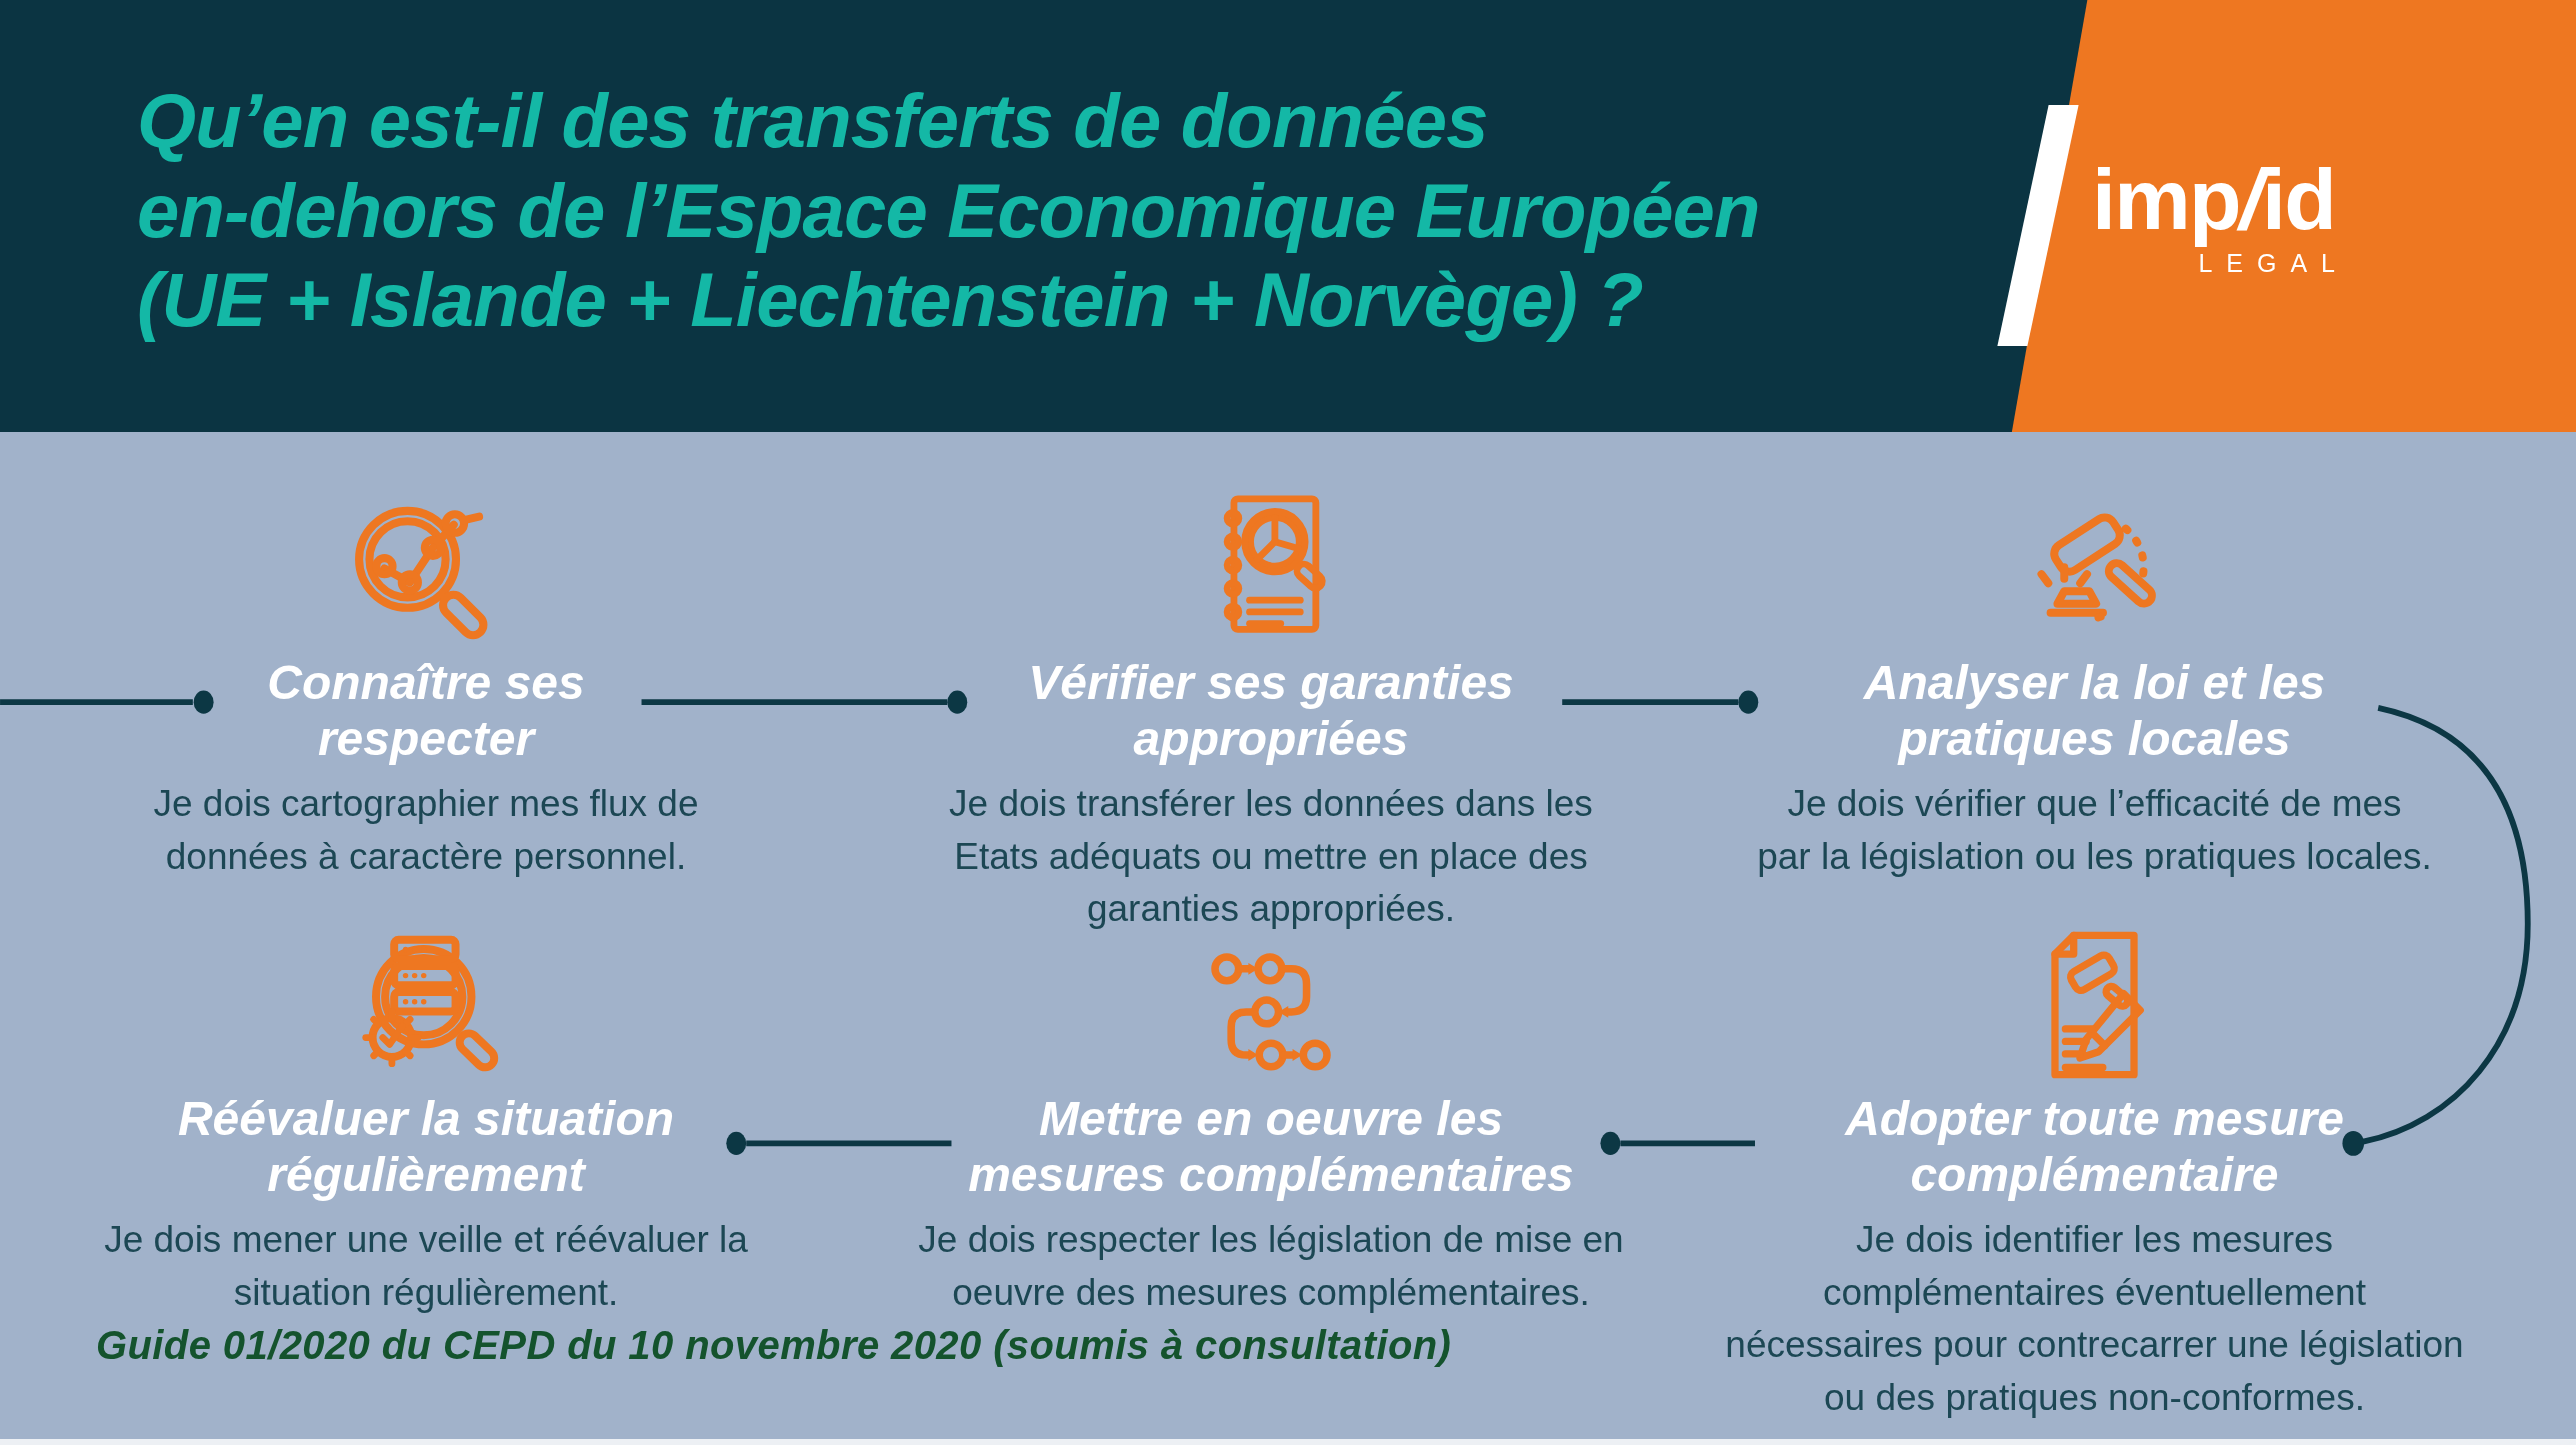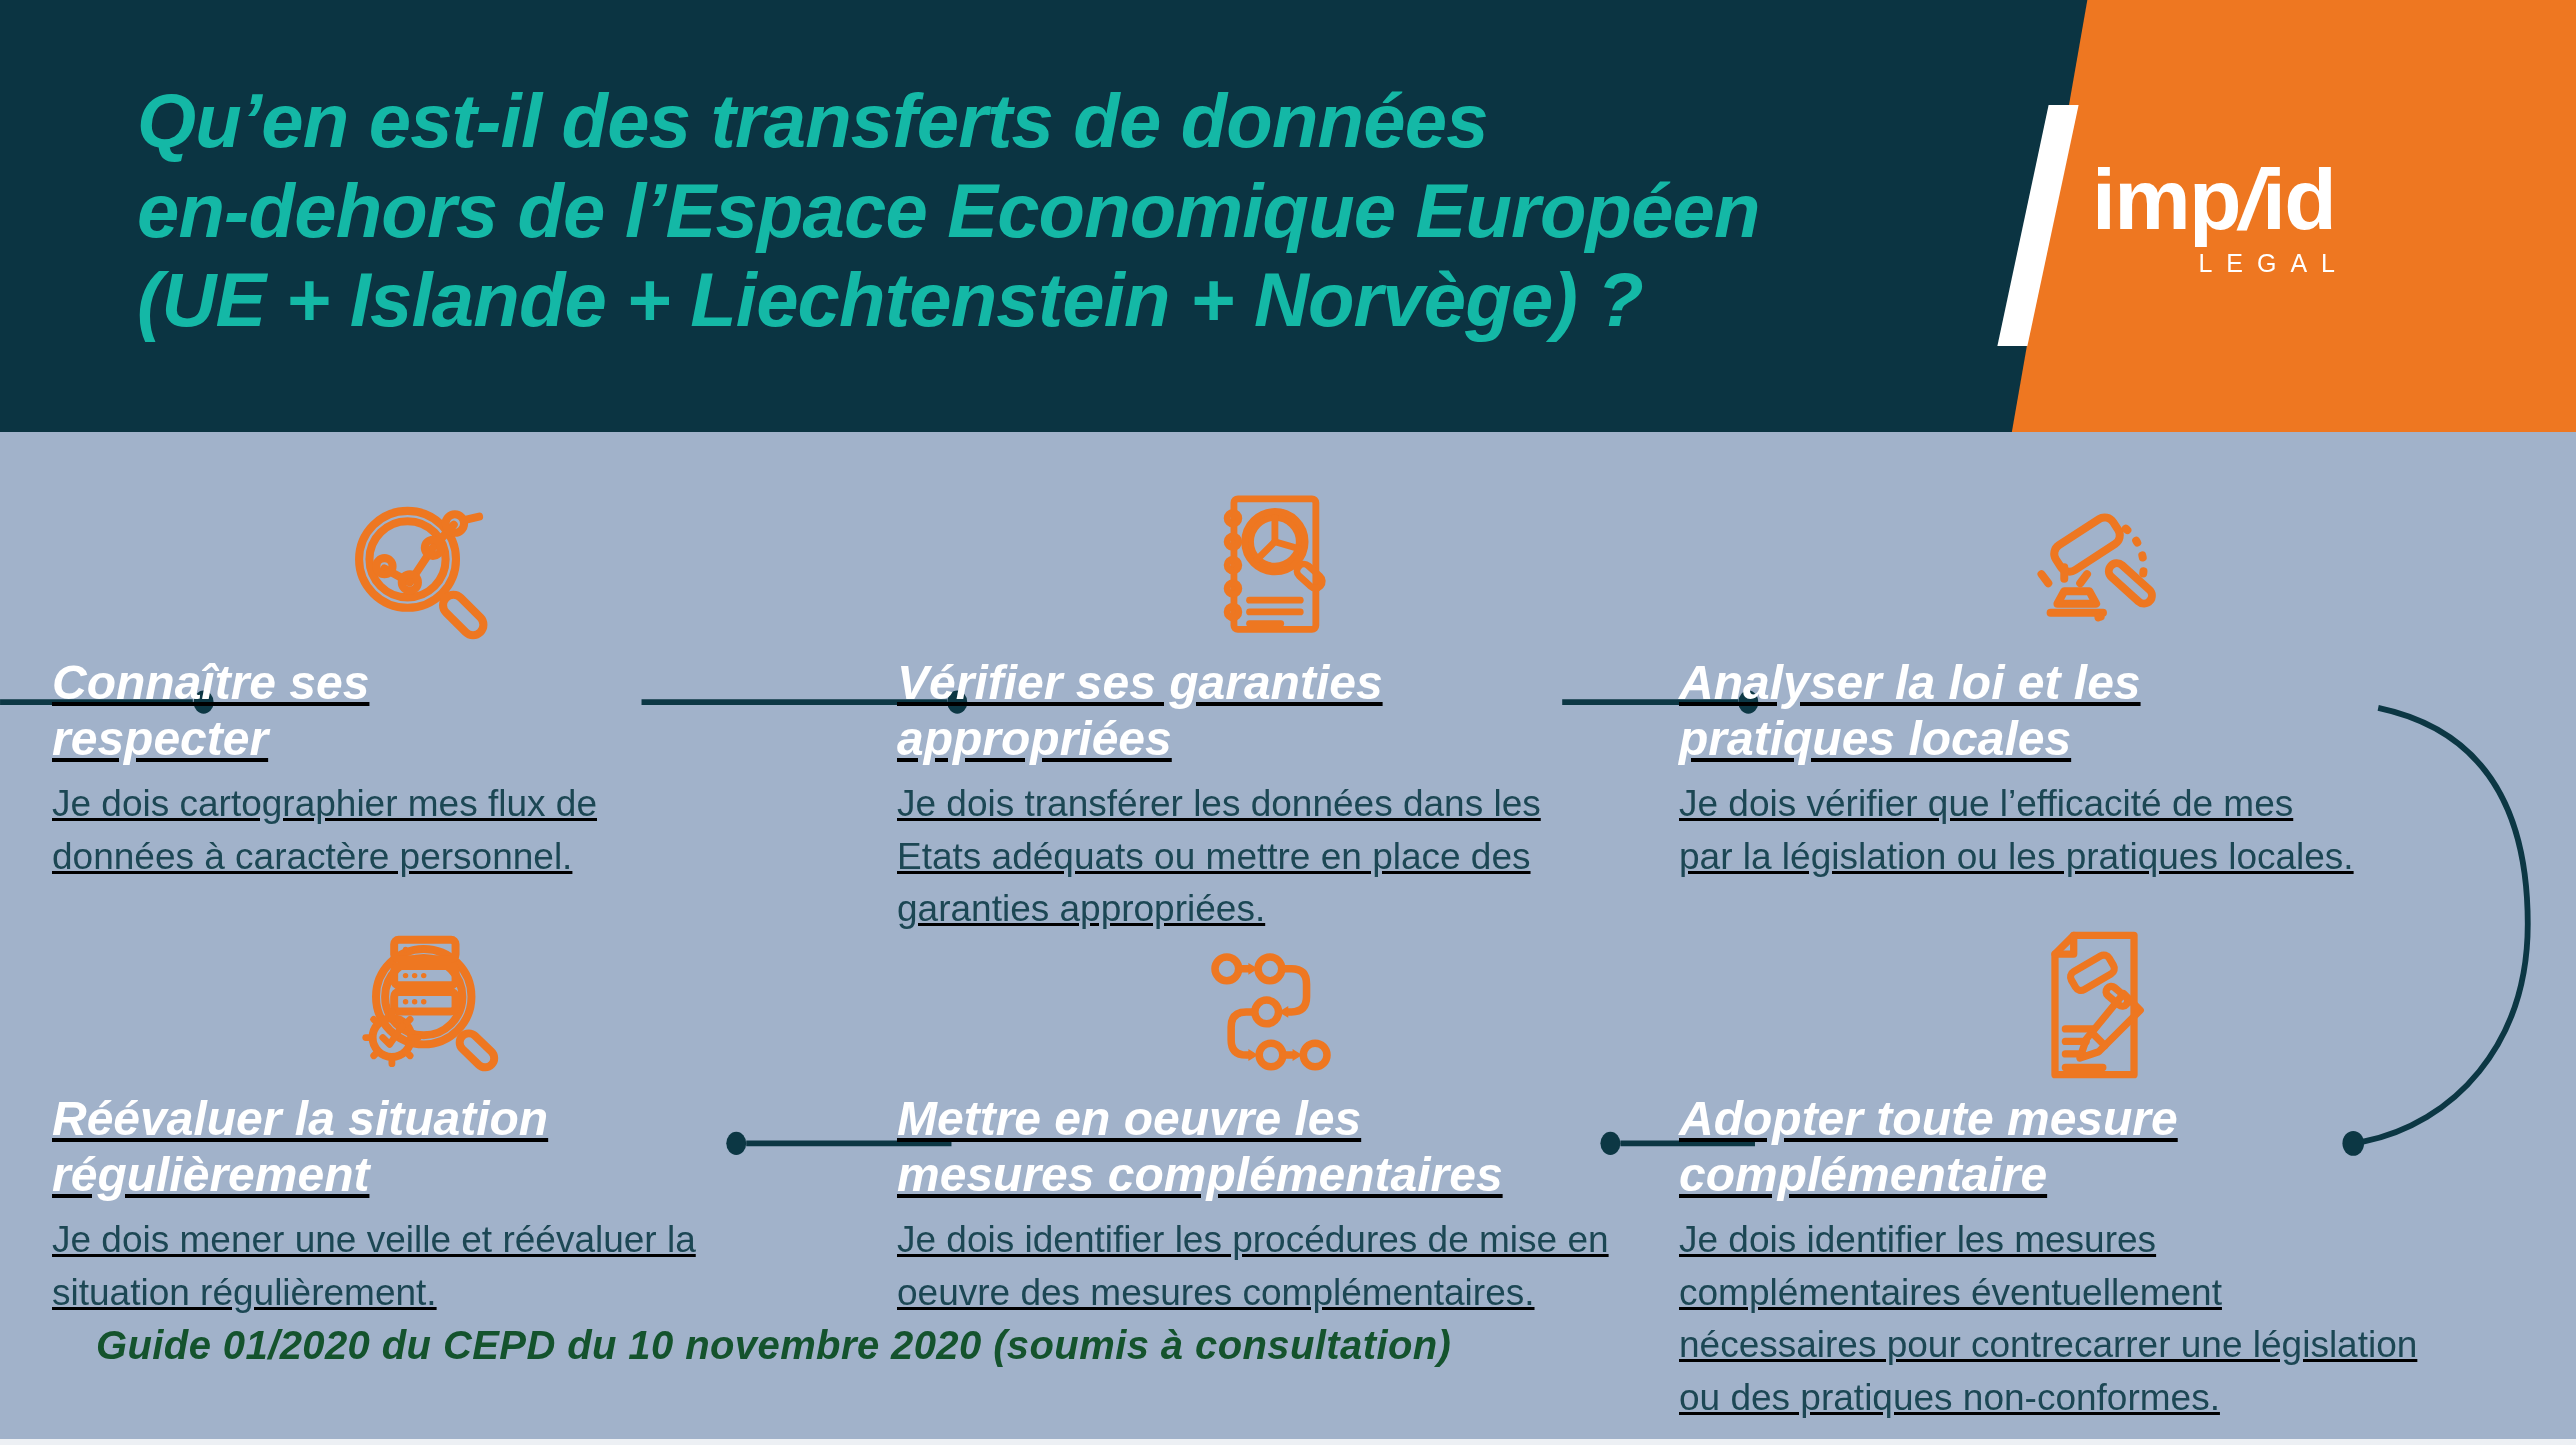--- a/index.html
+++ b/index.html
@@ -24,21 +24,21 @@
   }
   .logo{position:absolute;top:156px;right:241px;text-align:right;color:#ffffff;margin-left:44px;}
   .logo-word{font-size:86px;font-weight:bold;letter-spacing:-1.7px;line-height:1;white-space:nowrap;}
   .logo-slash{display:inline-block;font-style:italic;}
   .logo-sub{font-size:25px;font-weight:400;letter-spacing:14px;margin-top:6.6px;margin-right:-14px;}
   
   .connectors{position:absolute;left:0;top:0;pointer-events:none;}
   .connectors path,.connectors line{stroke:#0C3744;stroke-width:7;fill:none;}
   .connectors ellipse{fill:#0C3744;}
   
-  .step{position:absolute;text-decoration:underline;}
+  .step{position:absolute;text-align:center;}
   .icon-box{display:flex;align-items:flex-end;justify-content:center;height:158px;}
   .row2 .icon-box{height:154px;}
   svg.icon{stroke:#EE7721;fill:none;stroke-width:7;stroke-linecap:round;stroke-linejoin:round;}
   .step-title{
     color:#ffffff;font-weight:bold;font-style:italic;
     font-size:48px;line-height:1.16;margin-top:8.3px;
   }
   .step-title div{white-space:nowrap;}
   .step-desc{color:#1C4754;font-size:37px;line-height:1.42;margin-top:11.6px;}
   .step-desc div{white-space:nowrap;}
@@ -228,21 +228,21 @@
         <line x1="77" y1="104" x2="85" y2="104"></line>
         <polygon points="85,98.5 94,104 85,109.5" fill="#EE7721" stroke="none"></polygon>
         <circle cx="106" cy="104" r="11"></circle>
       </svg>
     </div>
     <div class="step-title">
       <div>Mettre en oeuvre les</div>
       <div>mesures complémentaires</div>
     </div>
     <div class="step-desc">
-      <div>Je dois identifier les procédures de mise en</div>
+      <div>Je dois respecter les législation de mise en</div>
       <div>oeuvre des mesures complémentaires.</div>
     </div>
   </div>
 
   <div class="step row2" id="step6">
     <div class="icon-box">
       <svg class="icon" width="125" height="156" viewBox="0 0 120 150">
         <path d="M40 8 H98 V142 H22 V26 Z"></path>
         <path d="M40 8 V26 H22"></path>
         <rect x="-21" y="-10" width="42" height="20" rx="6" transform="translate(58,44) rotate(-30)"></rect>

